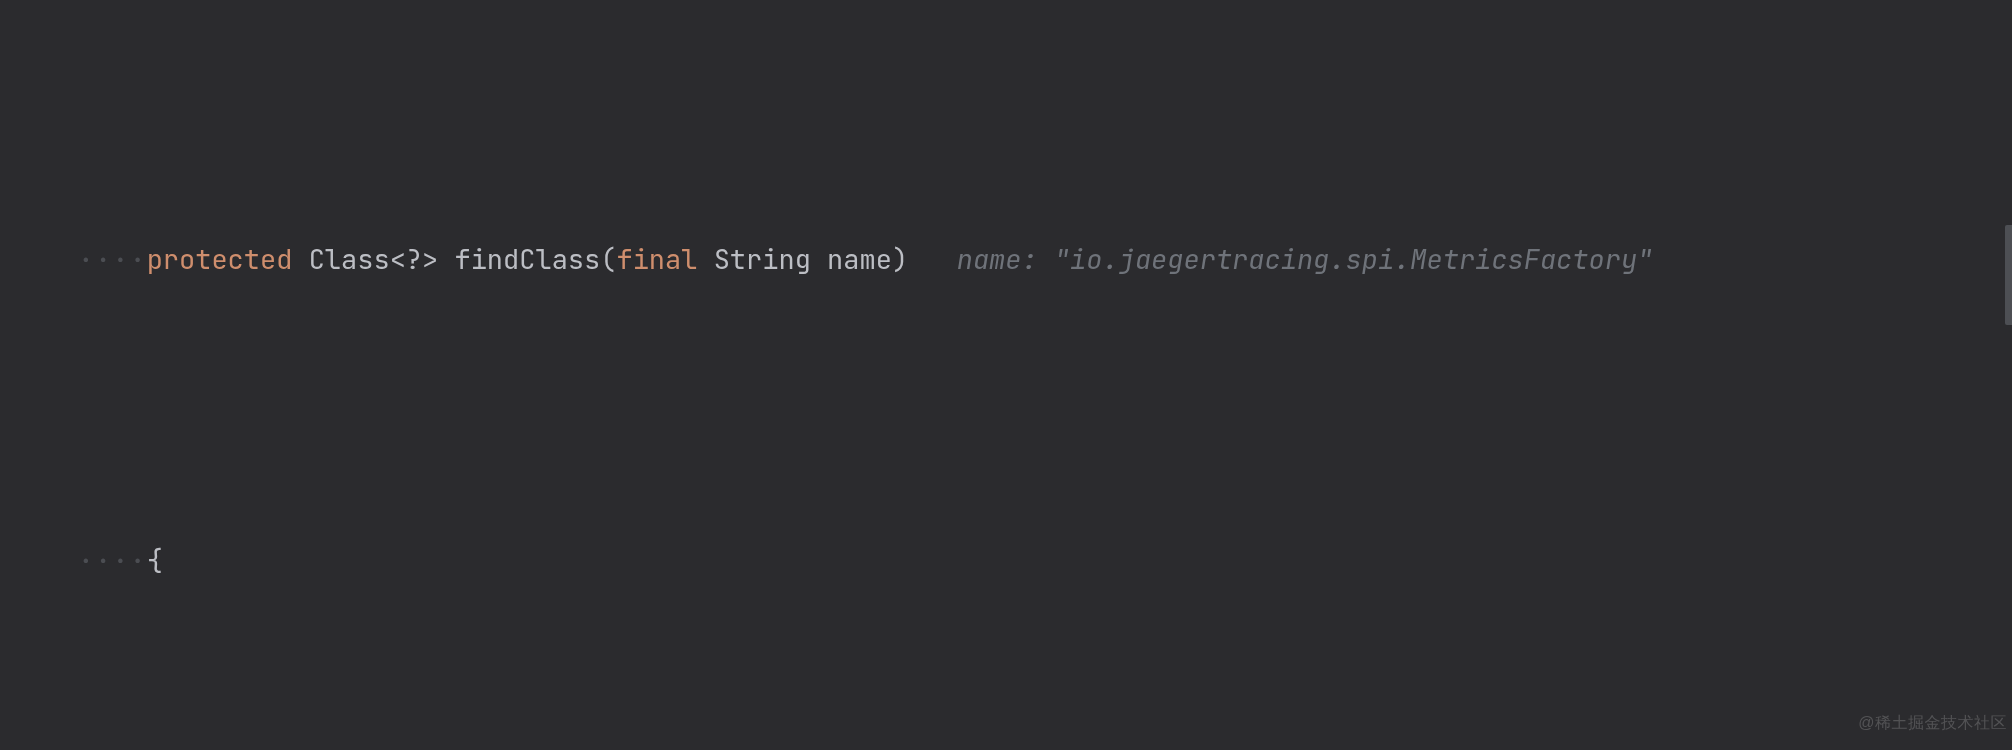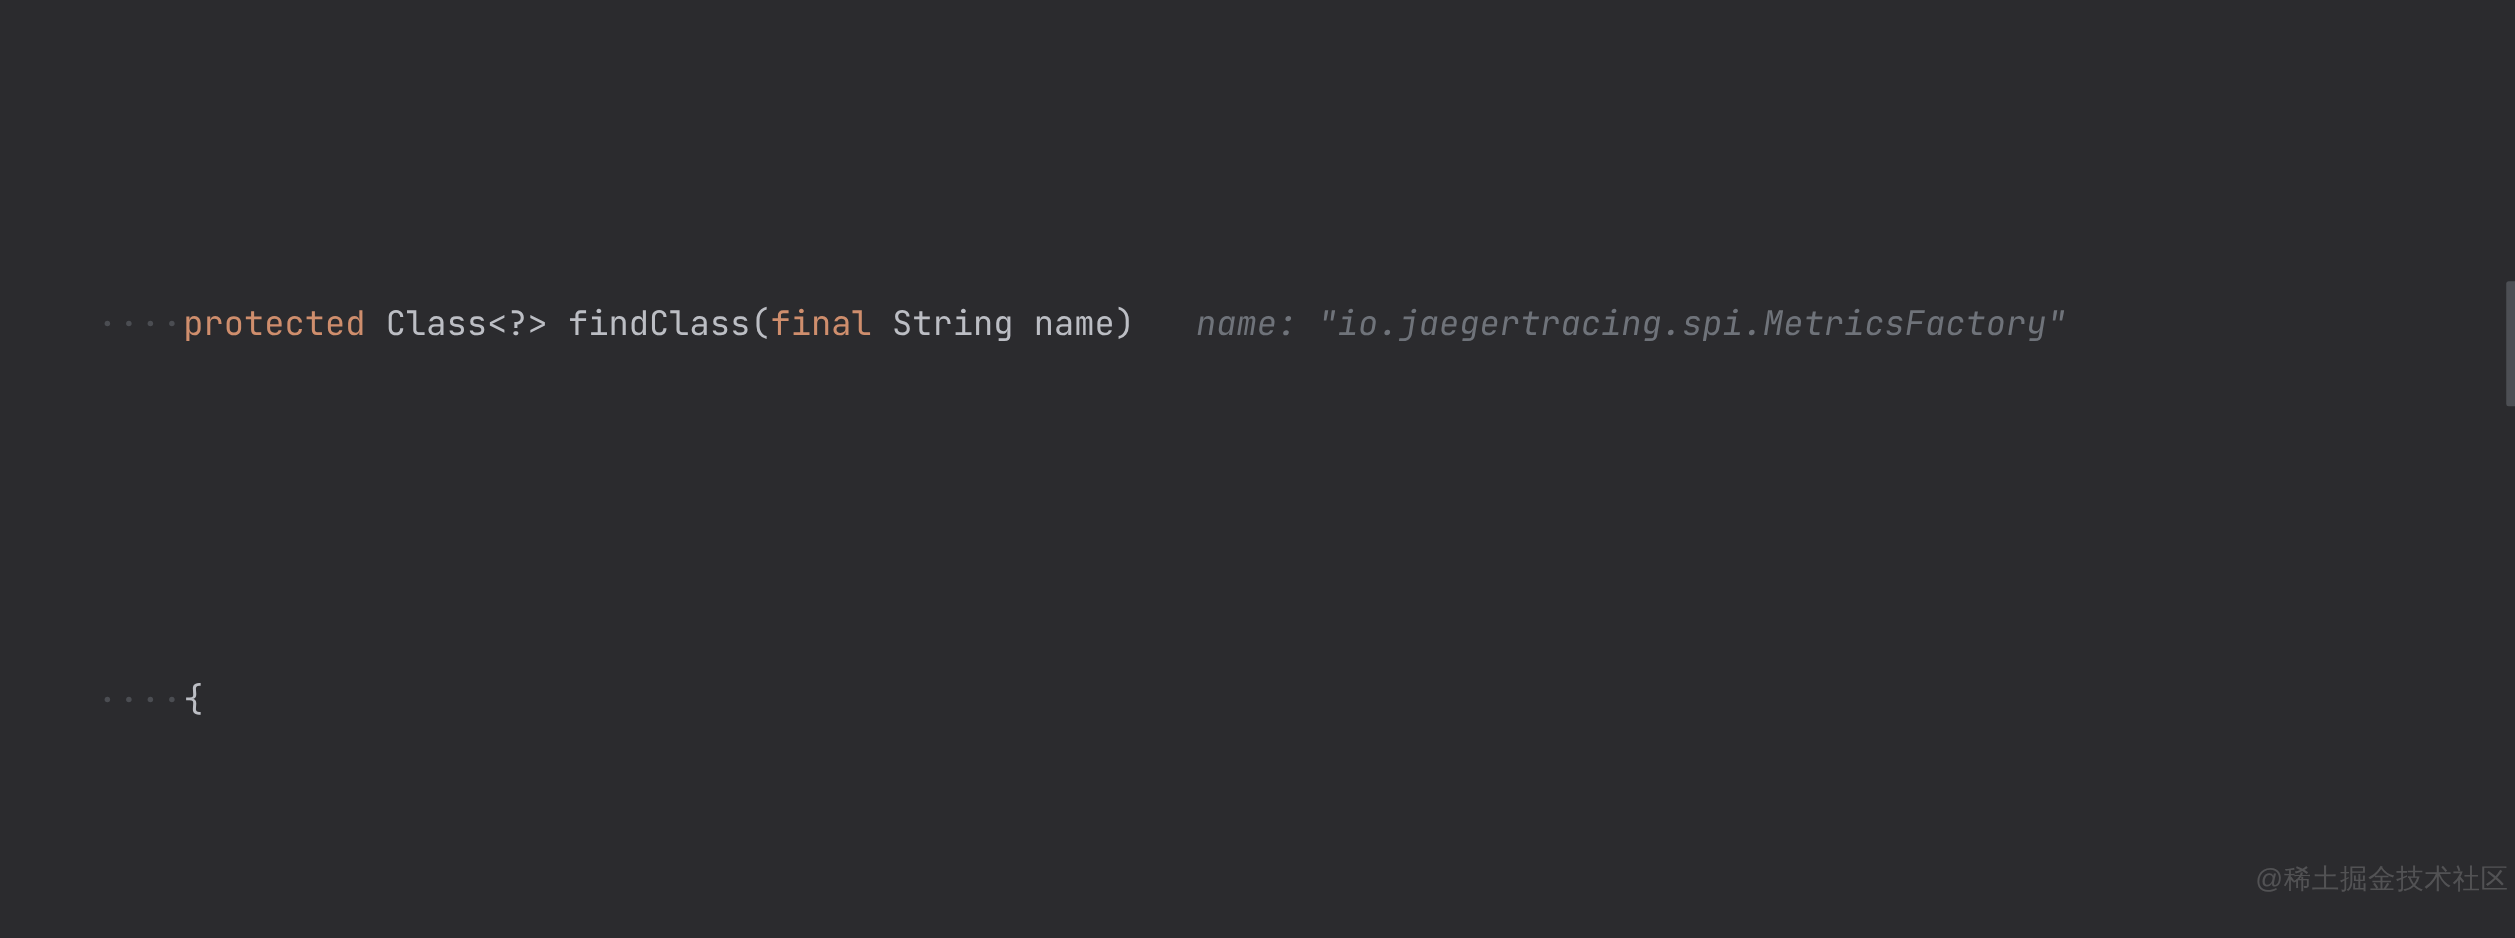--- a/index.html
+++ b/index.html
@@ -51,22 +51,22 @@
     top: 225px;
     width: 20px;
     height: 100px;
     background: rgba(120,124,130,0.45);
     border-radius: 2px;
   }
 
   .watermark {
     position: absolute;
     right: 18px;
-    bottom: 26px;
-    font-size: 22px;
+    bottom: 6px;
+    font-size: 16px;
     color: rgba(200,200,200,0.25);
     font-style: normal;
     font-family: sans-serif;
     letter-spacing: 0.5px;
   }
 </style>
 </head>
 <body>
 
 <div class="editor">

